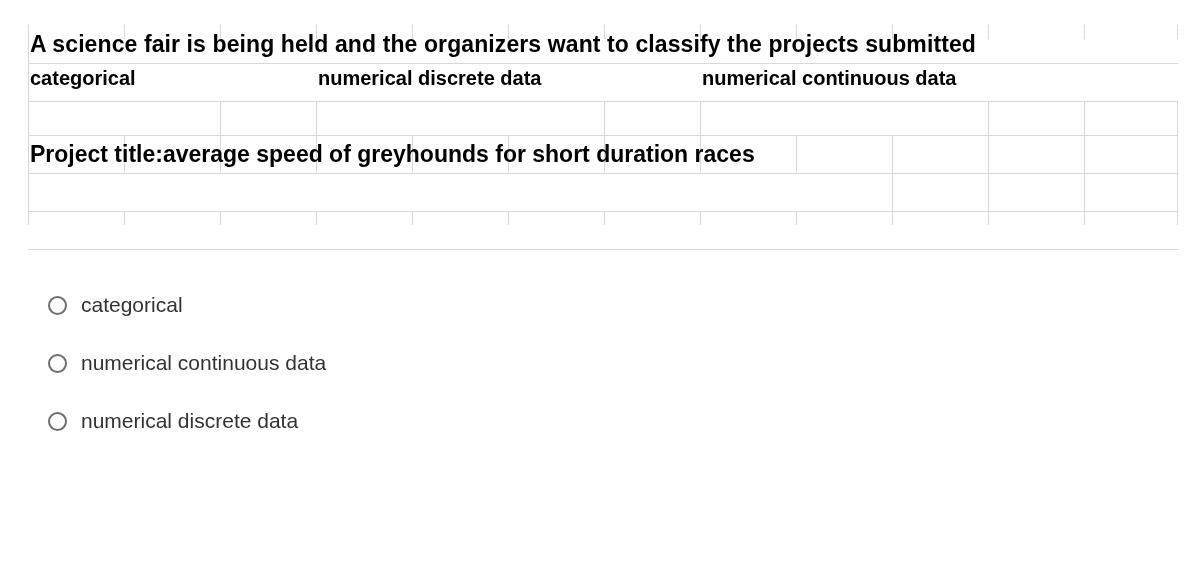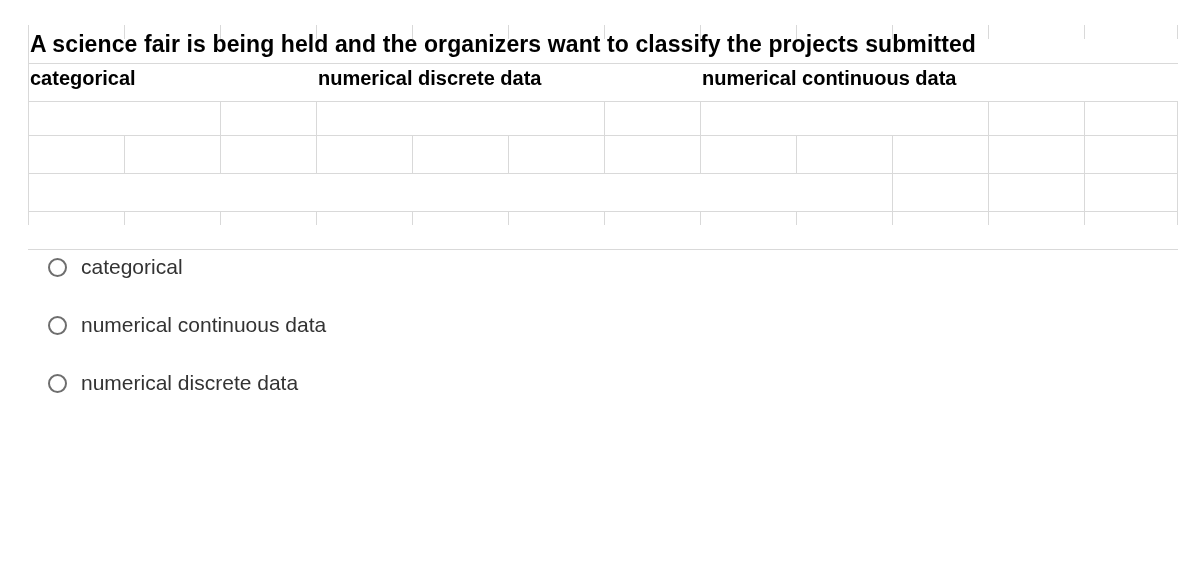--- a/index.html
+++ b/index.html
@@ -194,20 +194,23 @@
   <div class="cell-overlay">
     <div class="row">
       <span class="question-text">A science fair is being held and the organizers want to classify the  projects submitted</span>
     </div>
     <div class="cats-row">
       <span class="cat" style="left:2px">categorical</span>
       <span class="cat" style="left:290px">numerical discrete data</span>
       <span class="cat" style="left:674px">numerical continuous data</span>
     </div>
     <div class="row"></div>
+    <div class="row">
+      <span class="project-title">Project title:average  speed of greyhounds  for short duration races</span>
+    </div>
   </div>
 
   <div class="options-area">
     <label class="option">
       <span class="radio"></span>
       <span class="option-label">categorical</span>
     </label>
     <label class="option">
       <span class="radio"></span>
       <span class="option-label">numerical continuous data</span>

